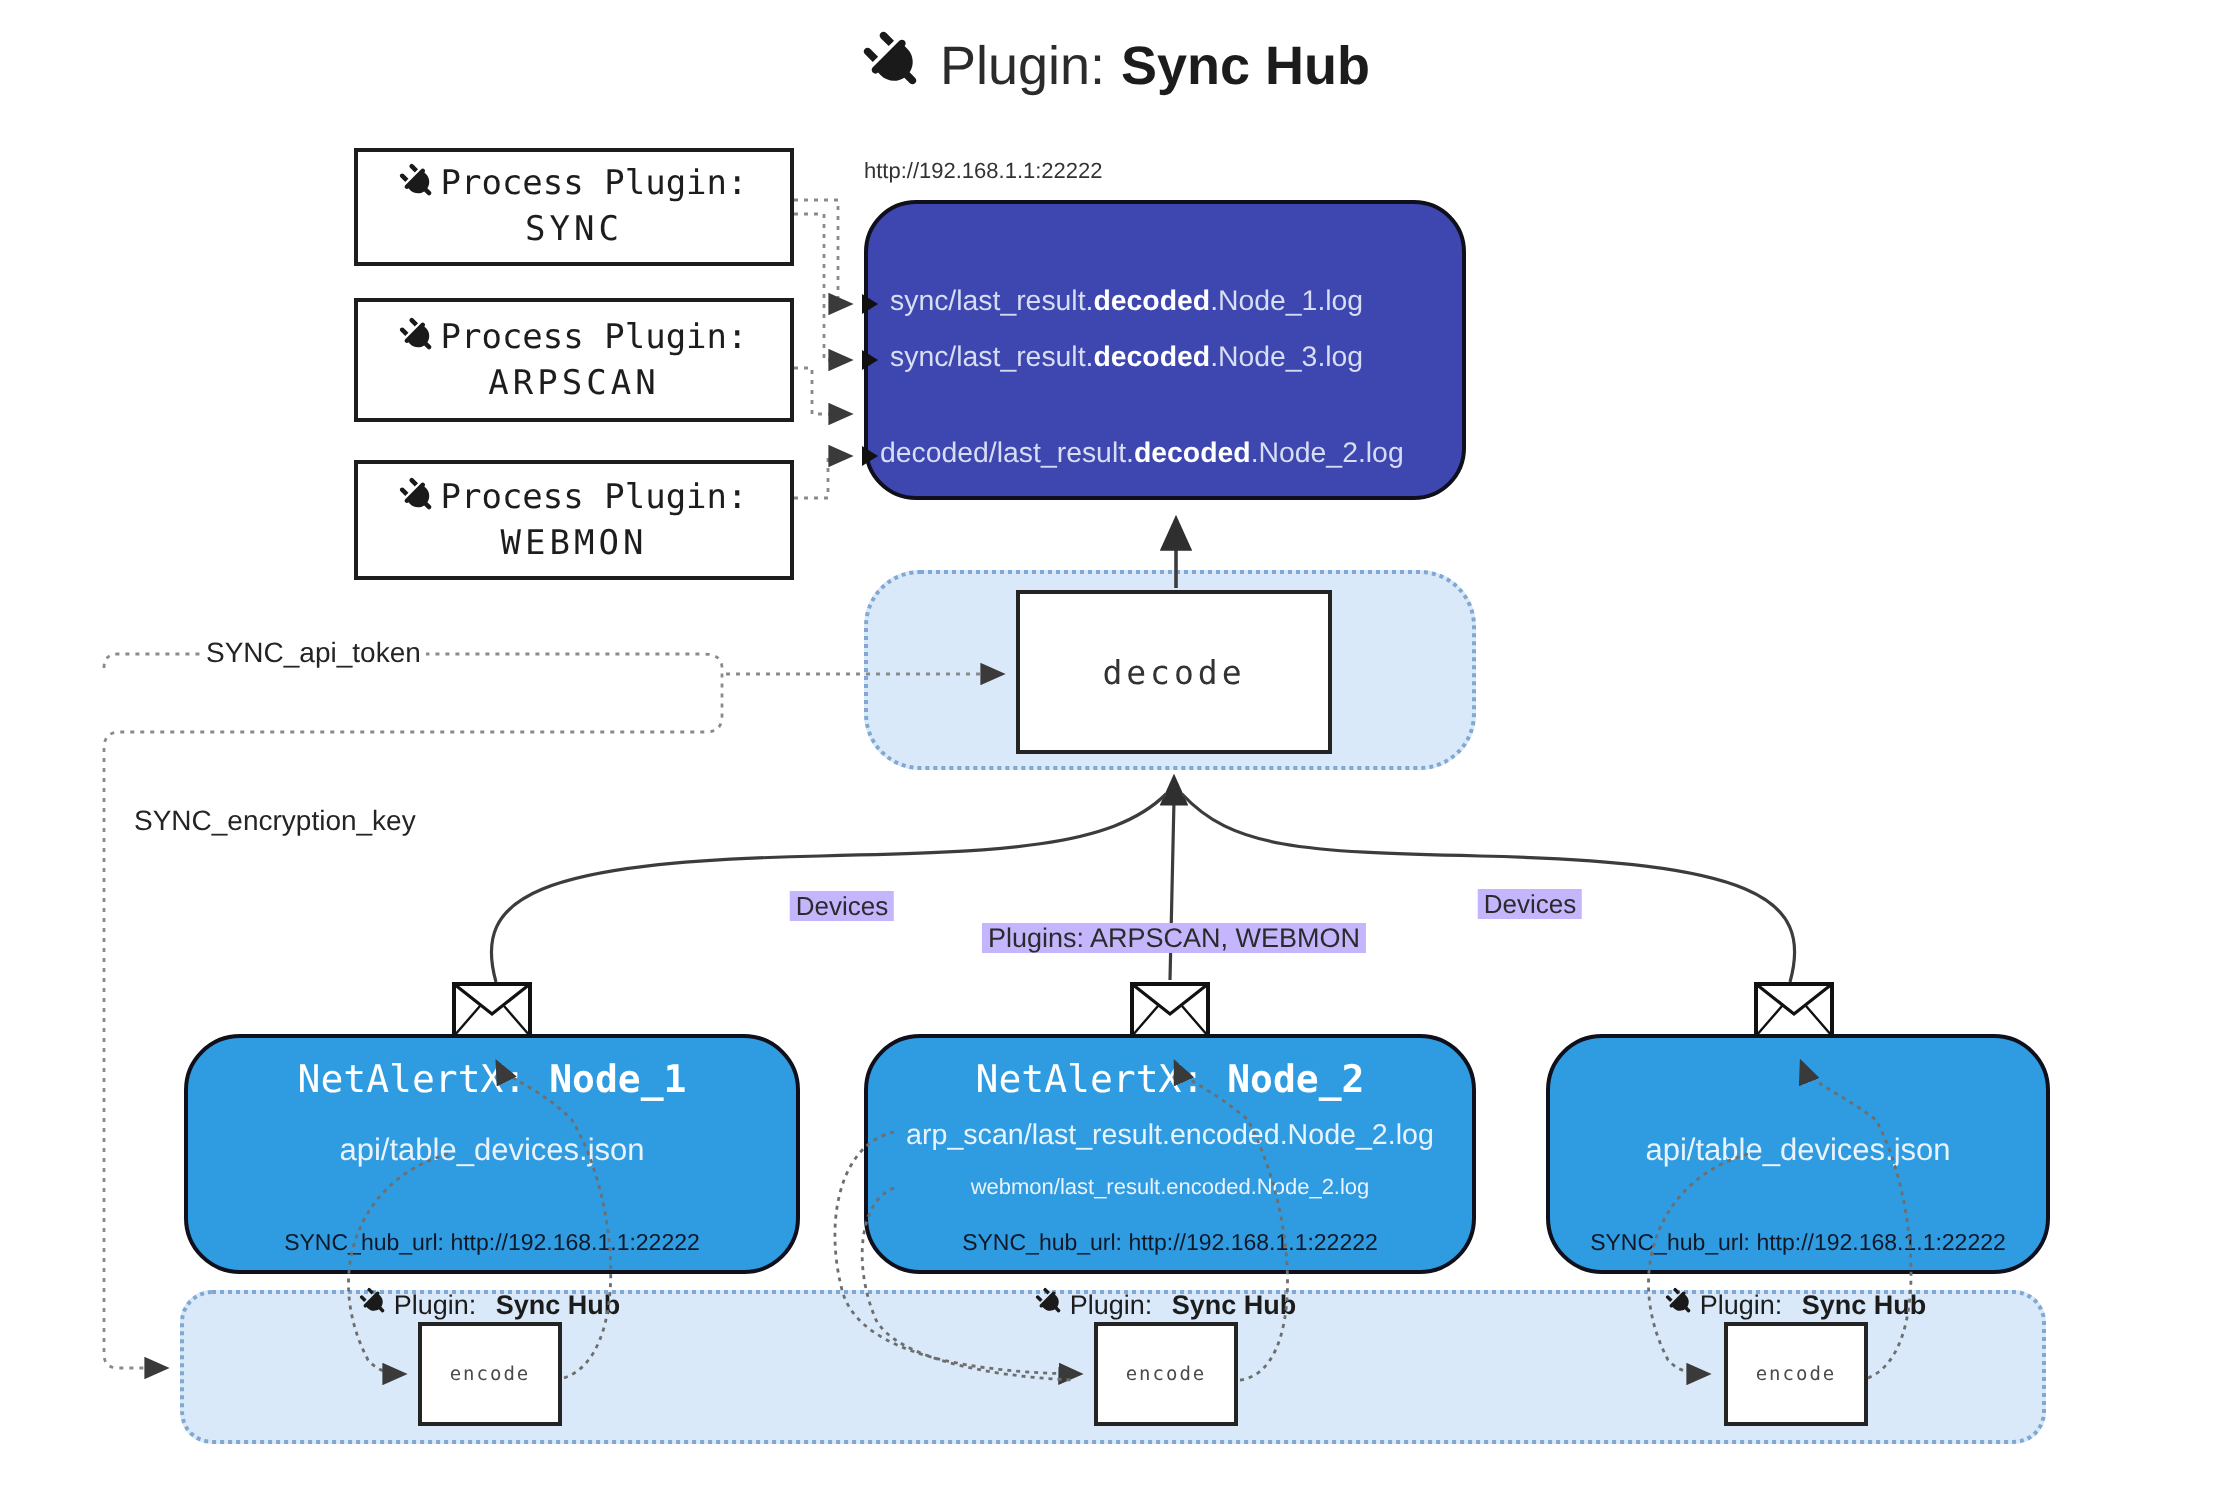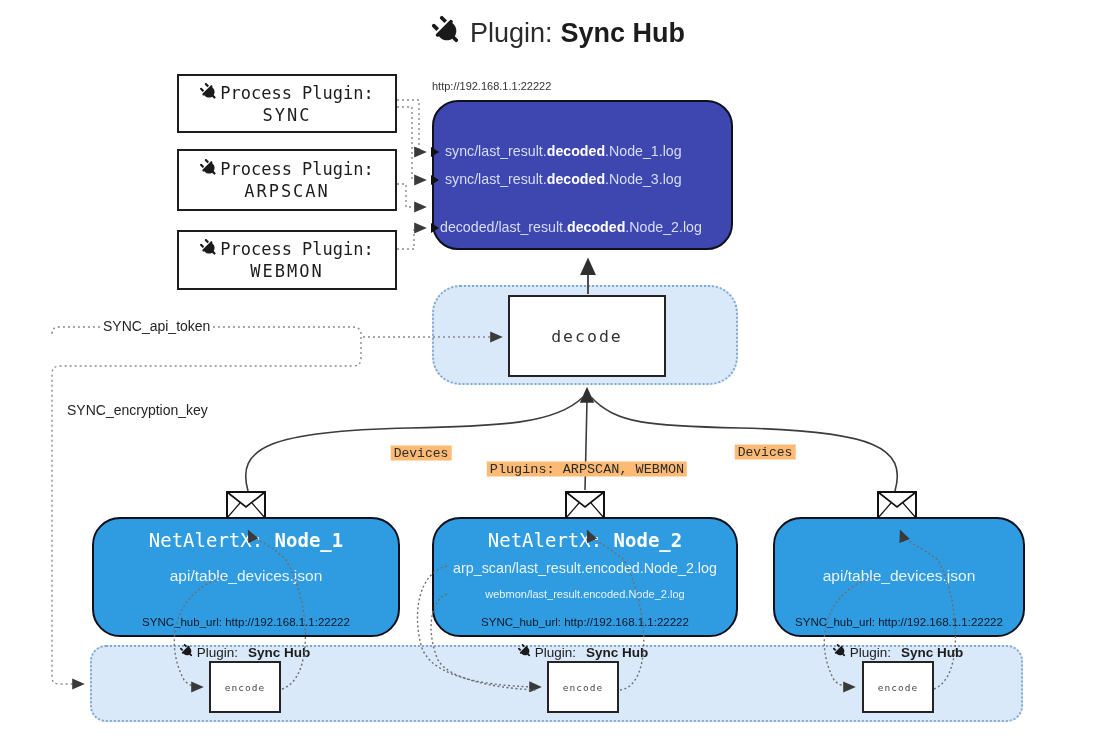--- a/index.html
+++ b/index.html
@@ -48,22 +48,22 @@
   #decode-box { left:508px; top:295px; width:158px; height:82px; background:#fff;
     border:2px solid #242424; z-index:2; display:flex; align-items:center; justify-content:center;
     font-family:"DejaVu Sans Mono","Liberation Mono",monospace; font-size:16.5px; letter-spacing:2px; color:#333; }
 
   
   .setlbl { z-index:5; background:#fff; padding:0 3px; font-size:14px; color:#242424; white-space:nowrap; }
   #lbl-token { left:100px; top:318px; }
   #lbl-key   { left:64px;  top:358px;margin-top:44px; }
 
   
-  .edgelbl { z-index:5; background:#fdba74; padding:0 3px; font-size:13px; color:#2b2b2b;
-    transform:translate(-50%,-50%); white-space:nowrap;font-family:Liberation Mono, monospace; }
+  .edgelbl { z-index:5; background:#c4b5fd; padding:0 3px; font-size:13px; color:#2b2b2b;
+    transform:translate(-50%,-50%); white-space:nowrap; }
   #elbl-left   { left:421px; top:453px; }
   #elbl-center { left:587px; top:469px; font-size:13.5px; }
   #elbl-right  { left:765px; top:452px; }
 
   
   .nbox { top:517px; height:120px; border-radius:28px; background:#2F9BE1;
     border:2px solid #10101c; z-index:2; }
   #node1 { left:92px;  width:308px; }
   #node2 { left:432px; width:306px; }
   #node3 { left:773px; width:252px; }

